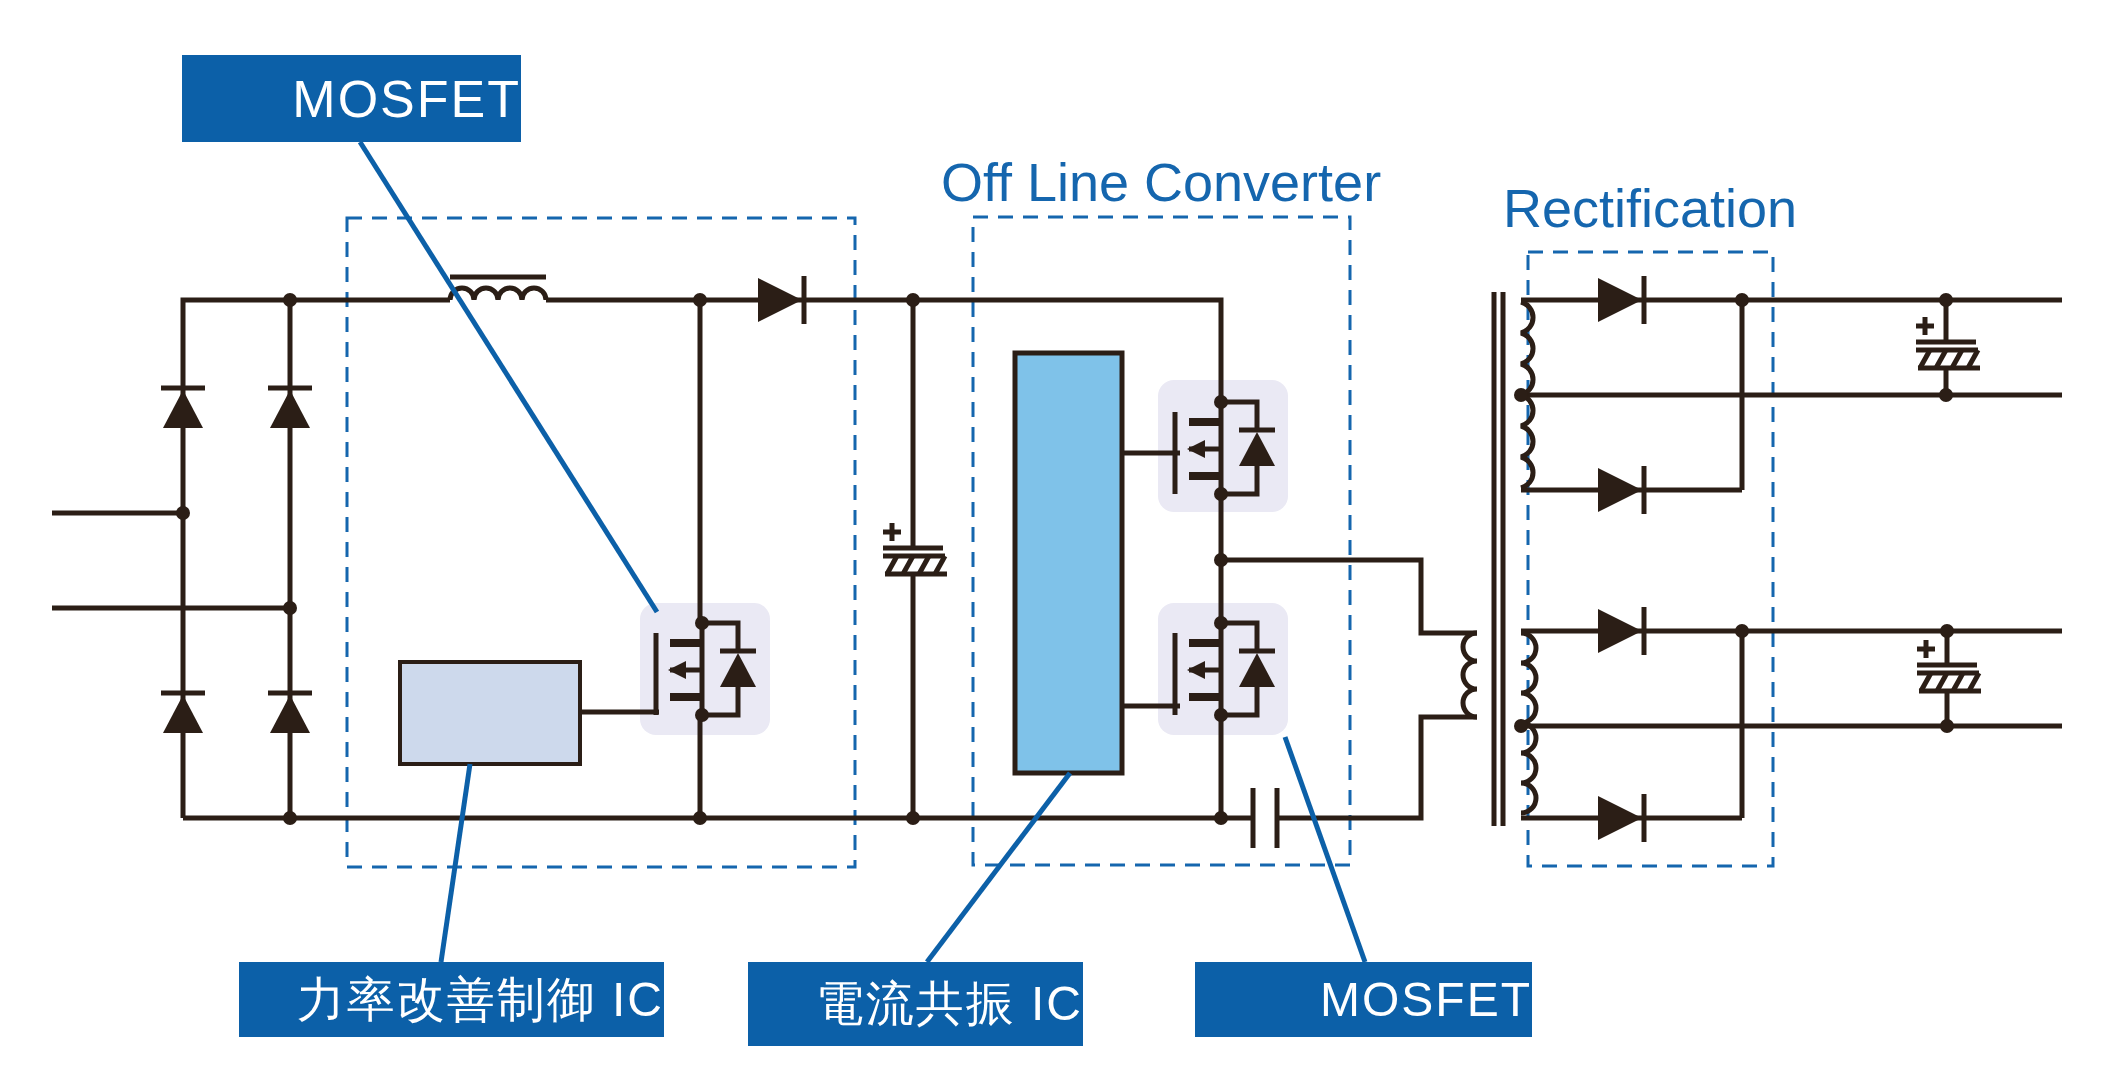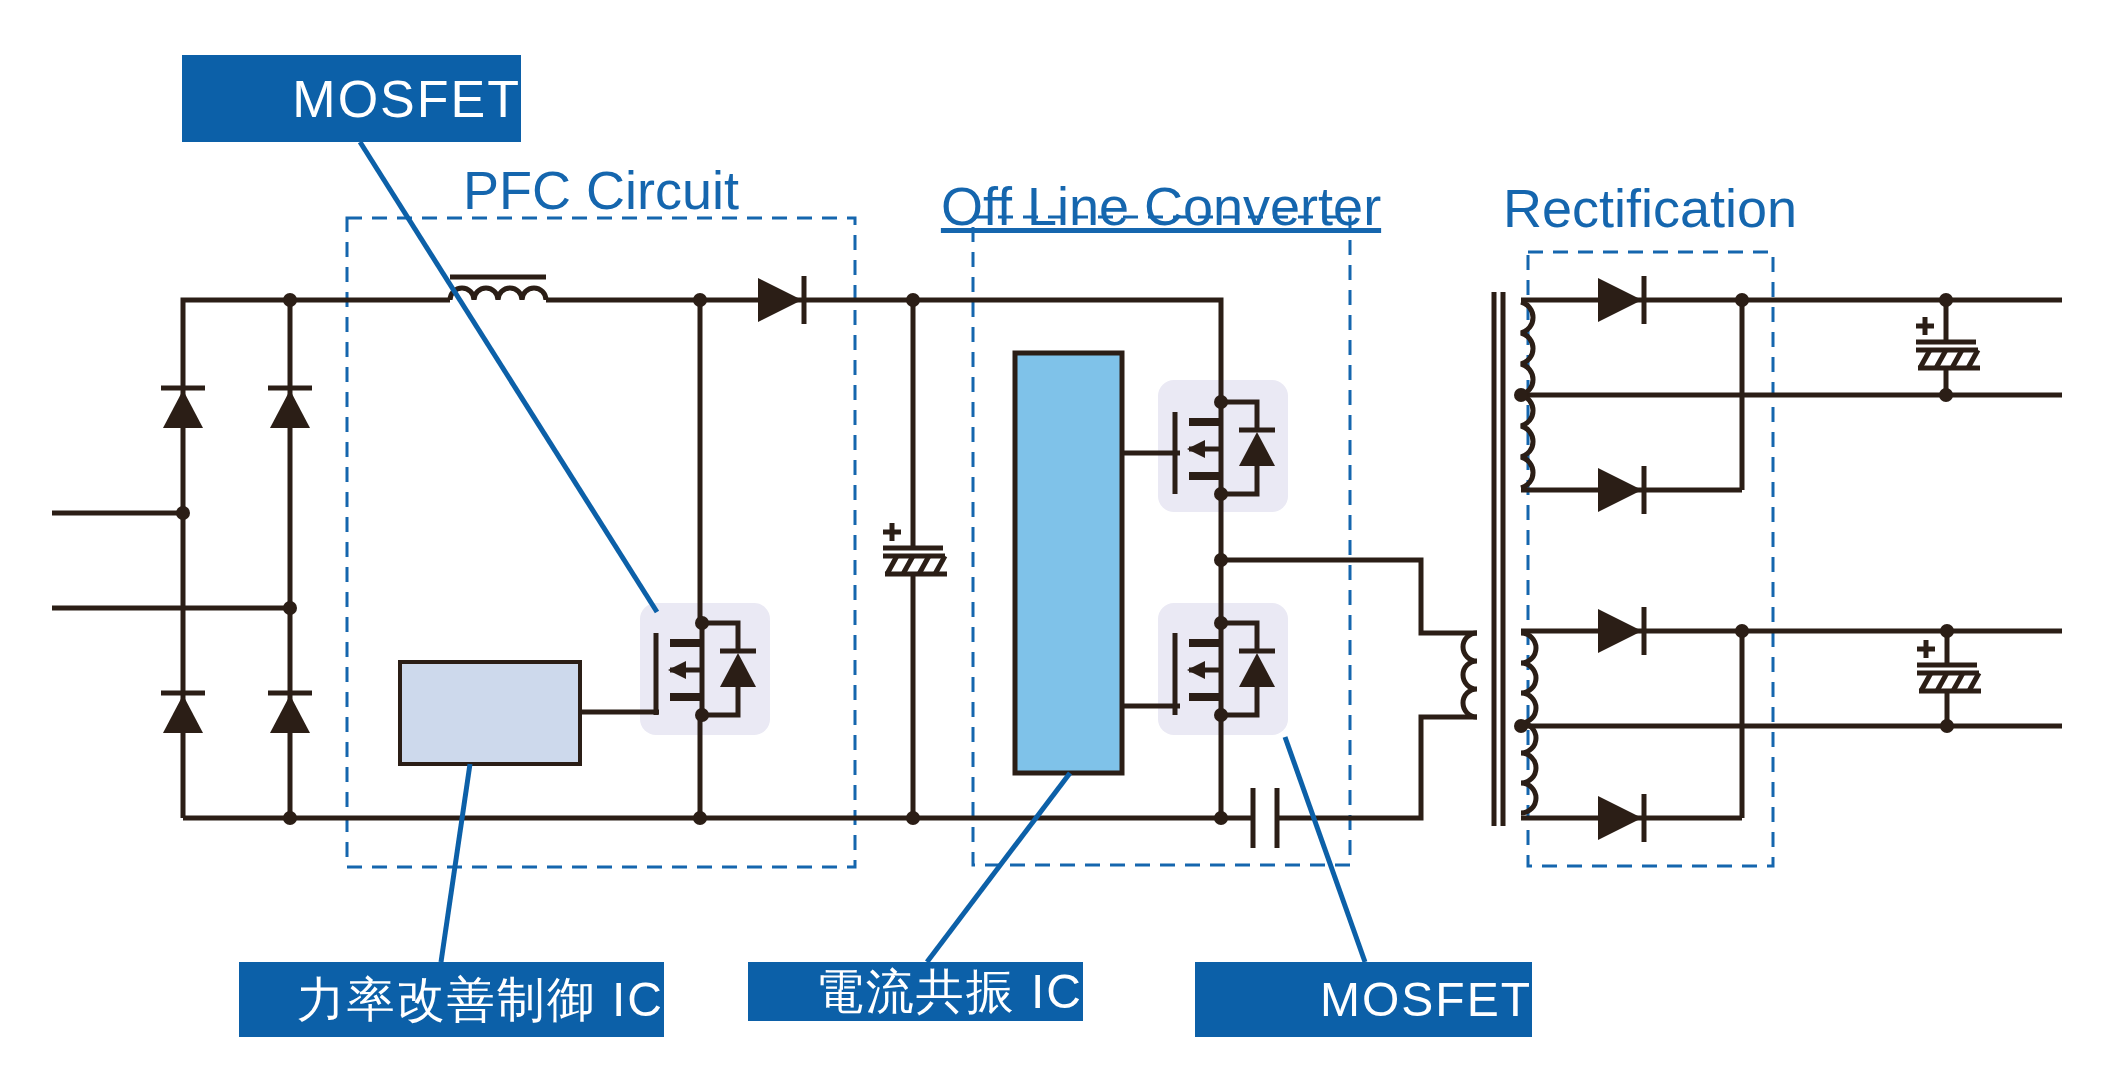--- a/index.html
+++ b/index.html
@@ -193,37 +193,34 @@
   </g>
 
   <g>
     <line class="leader" x1="360" y1="142" x2="657" y2="612"></line>
     <line class="leader" x1="470" y1="764" x2="441" y2="962"></line>
     <line class="leader" x1="1070" y1="773" x2="927" y2="962"></line>
     <line class="leader" x1="1285" y1="737" x2="1365" y2="962"></line>
   </g>
 </svg>
 
-<div class="section-title" style="left:601px;top:160px;">
-  <span>PFC Circuit</span>
-</div>
-<div class="section-title" style="left:1161px;top:176px;text-decoration:underline;">
+<div class="section-title" style="left:1161px;top:152px;">
   <span>Off Line Converter</span>
 </div>
 <div class="section-title" style="left:1650px;top:118px;">
   <br>
   <span>Rectification</span>
 </div>
 
 <div class="callout top" style="left:182px;top:55px;width:339px;height:87px;">
   <span>MOSFET</span>
 </div>
 <div class="callout" style="left:239px;top:962px;width:405px;height:75px;padding-left:20px;">
   <span>力率改善制御 IC</span>
 </div>
-<div class="callout" style="left:748px;top:962px;width:335px;height:59px;">
+<div class="callout" style="left:748px;top:962px;width:335px;height:84px;">
   <span>電流共振 IC</span>
 </div>
 <div class="callout" style="left:1195px;top:962px;width:337px;height:75px;">
   <span>MOSFET</span>
 </div>
 
 </div>
 
 </body></html>

